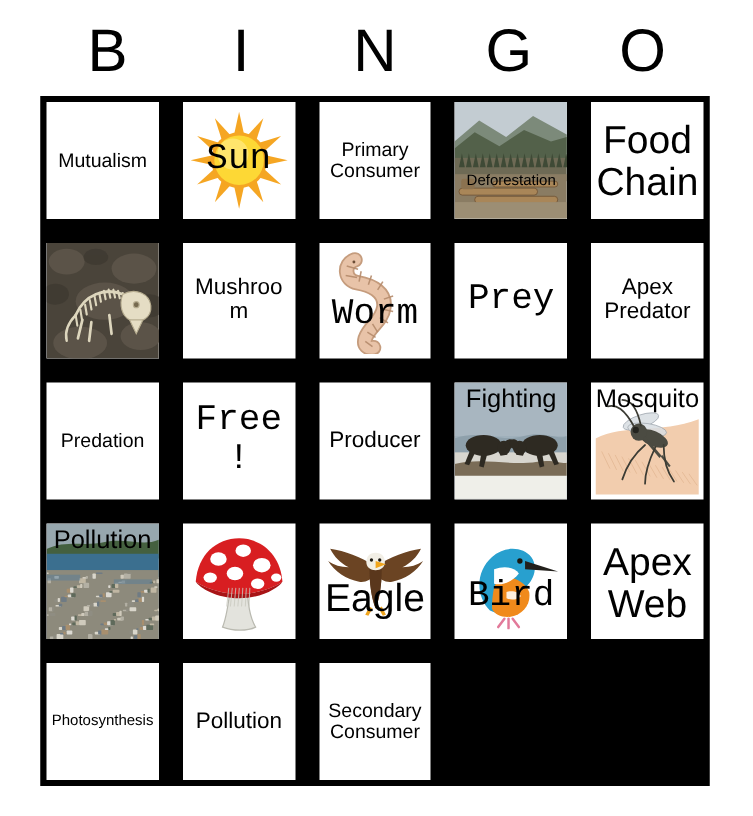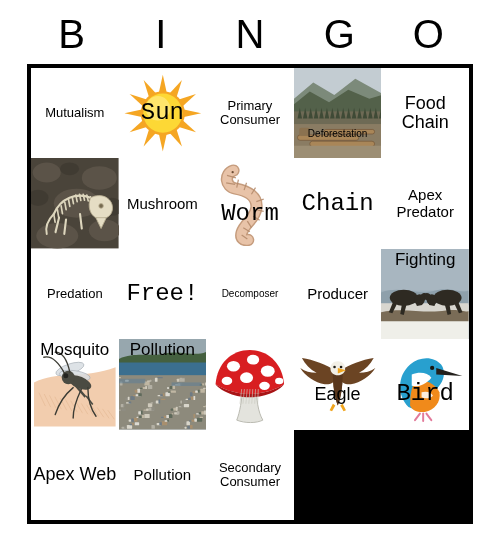--- a/index.html
+++ b/index.html
@@ -48,21 +48,21 @@
     left: 27px;
     top: 64px;
     width: 446px;
     height: 460px;
     box-sizing: border-box;
     border: 4px solid #000;
     background: #000;
     display: grid;
     grid-template-columns: repeat(5, 1fr);
     grid-template-rows: repeat(5, 1fr);
-    gap: 0;
+    gap: 16px;
     padding: 0px;
   }
 
   .cell {
     position: relative;
     background: #ffffff;
     overflow: hidden;
     display: flex;
     align-items: center;
     justify-content: center;
@@ -92,21 +92,21 @@
     color: #000;
     line-height: 1.08;
     padding: 0 2px;
     word-break: break-word;
   }
 
   .sz-xs  { font-size: 10px; }
   .sz-sm  { font-size: 13px; }
   .sz-md  { font-size: 15px; }
   .sz-lg  { font-size: 17px; }
-  .sz-xl  { font-size: 18px; }
+  .sz-xl  { font-size: 26px; }
   .sz-xxl { font-size: 24px; font-family: Liberation Mono, monospace; }
 
   
   .cell.align-top    { align-items: flex-start; }
   .cell.align-bottom { align-items: flex-end; }
   .cell.align-top    .label { padding-top: 2px; }
   .cell.align-bottom .label { padding-bottom: 19px; }
   .cell.text-mid-low { align-items: center; }
   .cell.text-mid-low .label { transform: translateY(10px); }
 </style>
@@ -284,33 +284,30 @@
         <path d="M47 72 l5 8"></path>
               <path d="M42 80 l8 5"></path>
         <path d="M40 89 l7 5"></path>
       </g>
       <circle cx="29" cy="12" r="1.4" fill="#6b4c35"></circle>
     </svg>
         </div>
         <div class="label sz-xxl">Worm</div>
       </div>
       <div class="cell">
-        <div class="label sz-xxl">Chain</div>
+        <div class="label sz-xxl">Prey</div>
       </div>
       <div class="cell">
         <div class="label sz-md">Apex Predator</div>
       </div>
       <div class="cell">
         <div class="label sz-sm">Predation</div>
       </div>
       <div class="cell">
         <div class="label sz-xxl">Free!</div>
-      </div>
-      <div class="cell">
-        <div class="label sz-xs">Decomposer</div>
       </div>
       <div class="cell">
         <div class="label sz-md">Producer</div>
       </div>
       <div class="cell align-top">
         <div class="art">
     <svg viewBox="0 0 100 100" preserveAspectRatio="none">
       <rect width="100" height="100" fill="#9fb0bb"></rect>
       <rect y="0" width="100" height="46" fill="#a8b6c0"></rect>
       <path d="M0 48 C 24 40 40 52 62 46 C 80 41 92 50 100 46 L100 62 L0 62 Z" fill="#8ea0ab"></path>
@@ -593,20 +590,23 @@
               <path d="M52 86 l6 8"></path>
       </g>
     </svg>
         </div>
         <div class="label sz-xxl">Bird</div>
       </div>
       <div class="cell">
         <div class="label sz-xl">Apex Web</div>
       </div>
       <div class="cell">
+        <div class="label sz-xs">Photosynthesis</div>
+      </div>
+      <div class="cell">
         <div class="label sz-md">Pollution</div>
       </div>
       <div class="cell">
         <div class="label sz-sm">Secondary Consumer</div>
       </div>
     </div>
 
 </div>
 
 </body></html>

